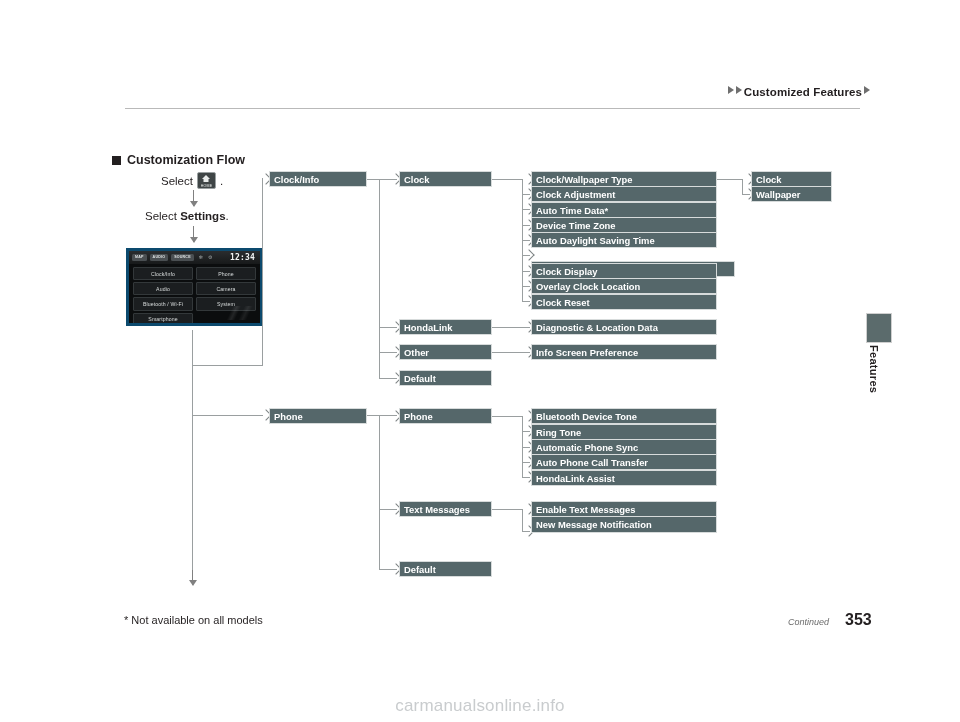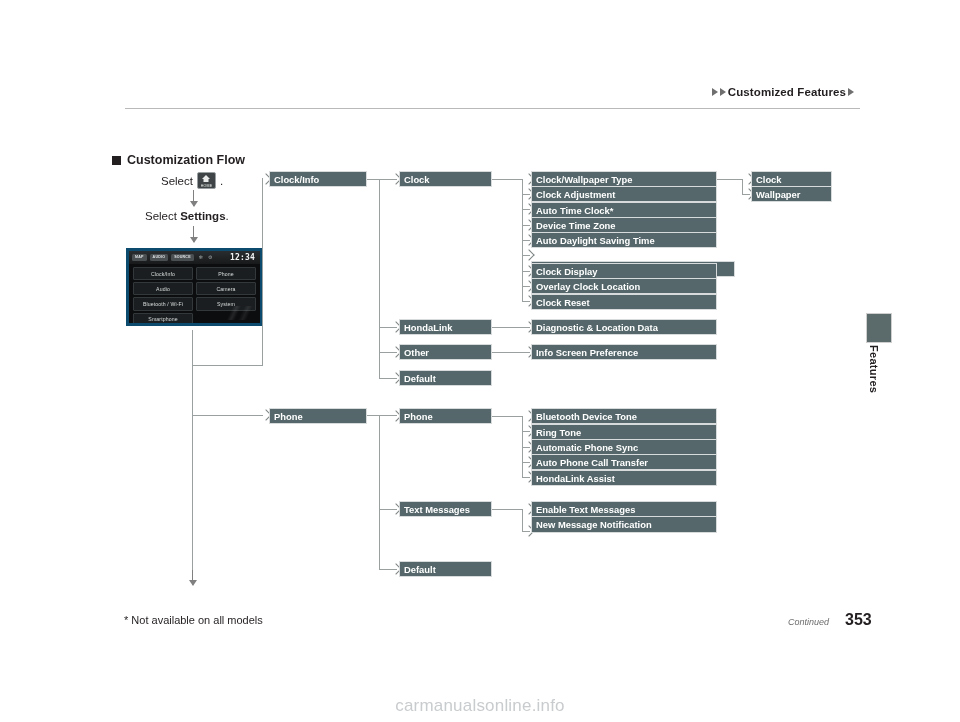--- a/index.html
+++ b/index.html
@@ -6,23 +6,23 @@
   body{
     width:960px;height:722px;background:#ffffff;
     font-family:"Liberation Sans", sans-serif;
     color:#231f20;position:relative;overflow:hidden;
   }
   .page{position:absolute;inset:0;}
 
   
   .hdr{position:absolute;left:0;top:86px;width:960px;height:24px;}
   .hdr-txt{
-    position:absolute;right:106px;top:0;
+    position:absolute;right:90px;top:0;
     font-size:11.5px;font-weight:600;letter-spacing:.1px;white-space:nowrap;
-    color:#231f20;display:flex;align-items:center;gap:2px;
+    color:#231f20;display:flex;align-items:flex-start;gap:2px;
   }
   .tri-l,.tri-r{display:inline-block;width:0;height:0;
     border-top:4.5px solid transparent;border-bottom:4.5px solid transparent;}
   .tri-l{border-left:6px solid #6f6f6f;}
   .tri-r{border-left:6px solid #6f6f6f;}
   .hdr-rule{position:absolute;left:125px;top:22px;width:735px;height:1px;background:#b9b9b9;}
 
   
   .side-tab{position:absolute;left:866px;top:313px;width:24px;height:28px;
      background:#5b6b6c;border:1px solid #cfcfcf;}
@@ -251,21 +251,21 @@
   <div class="box" style="left:399px;top:171px;width:93px;">Clock</div>
   <div class="box" style="left:399px;top:319px;width:93px;">HondaLink</div>
   <div class="box" style="left:399px;top:344px;width:93px;">Other</div>
   <div class="box" style="left:399px;top:370px;width:93px;">Default</div>
   <div class="box" style="left:399px;top:408px;width:93px;">Phone</div>
   <div class="box" style="left:399px;top:501px;width:93px;">Text Messages</div>
   <div class="box" style="left:399px;top:561px;width:93px;">Default</div>
 
   <div class="box" style="left:531px;top:171px;width:186px;">Clock/Wallpaper Type</div>
   <div class="box" style="left:531px;top:186px;width:186px;">Clock Adjustment</div>
-  <div class="box" style="left:531px;top:202px;width:186px;">Auto Time Clock*</div>
+  <div class="box" style="left:531px;top:202px;width:186px;">Auto Time Data*</div>
   <div class="box" style="left:531px;top:217px;width:186px;">Device Time Zone</div>
   <div class="box" style="left:531px;top:232px;width:186px;">Auto Daylight Saving Time</div>
   <div class="box" style="left:531px;top:261px;width:204px;">Clock Format</div>
   <div class="box" style="left:531px;top:263px;width:186px;">Clock Display</div>
   <div class="box" style="left:531px;top:278px;width:186px;">Overlay Clock Location</div>
   <div class="box" style="left:531px;top:294px;width:186px;">Clock Reset</div>
 
   <div class="box" style="left:531px;top:319px;width:186px;">Diagnostic &amp; Location Data</div>
   <div class="box" style="left:531px;top:344px;width:186px;">Info Screen Preference</div>
 

